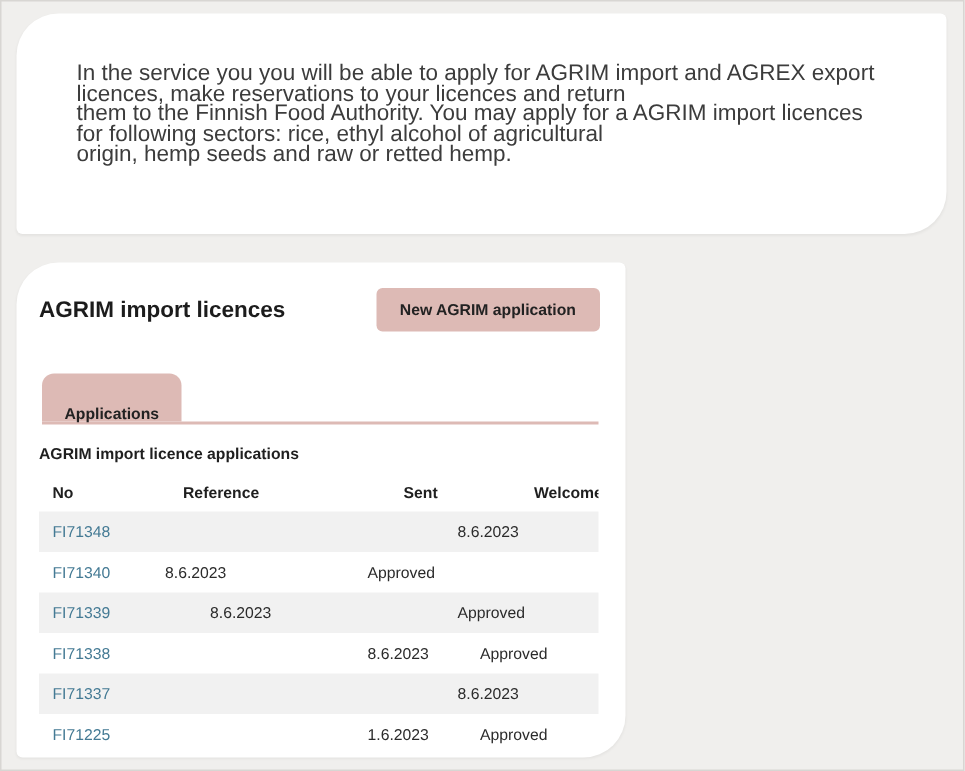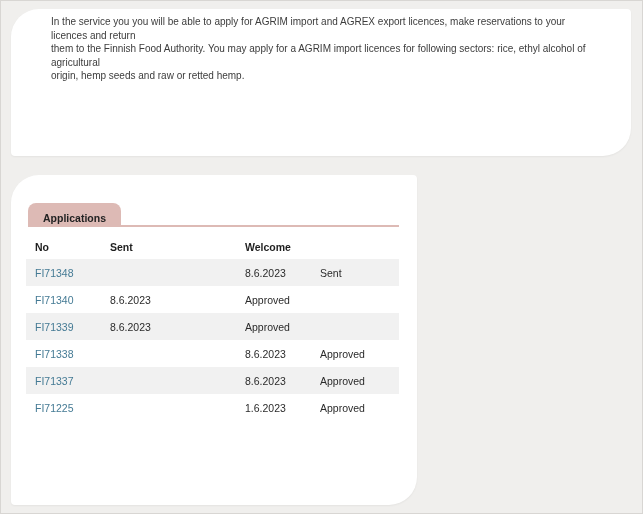--- a/index.html
+++ b/index.html
@@ -27,22 +27,22 @@
     background:#ffffff;
     border-radius:28px 4px 28px 4px;
     box-shadow:0 1px 2px rgba(0,0,0,0.05);
   }
   .welcome-card{left:10px;top:8px;width:620px;height:147px;}
   .welcome-title{
     margin:22px 0 0 40px;
     font-size:15px;font-weight:bold;color:#1c1c1c;
   }
   .welcome-body{
-    margin:6px 40px 0 40px;
-    font-size:10px;line-height:13.6px;color:#3c3c3c;
+    margin:33px 40px 0 40px;
+    font-size:15px;line-height:13.6px;color:#3c3c3c;
     white-space:pre-line;
   }
   .licences-card{left:10px;top:174px;width:406px;height:330px;}
   .card-header{
     display:flex;justify-content:space-between;align-items:center;
     margin:17px 17px 0 15px;height:29px;
   }
   .licences-title{margin:0;font-size:15px;font-weight:bold;color:#1c1c1c;}
   .btn-primary{
     background:var(--accent);
@@ -52,66 +52,72 @@
     cursor:pointer;
   }
   .tabbar{
     margin:28px 18px 0 17px;
     border-bottom:2px solid var(--accent);
     display:flex;
   }
   .tab{
     background:var(--accent);
     border-radius:8px 8px 0 0;
-    height:22px;line-height:22px;padding:4px 15px;
+    height:22px;line-height:22px;padding:16px 15px;
     font-size:10.5px;font-weight:bold;color:#222;
     cursor:pointer;
   }
   .table-caption{
     margin:14px 0 0 15px;
     font-size:10.5px;font-weight:bold;color:#1f1f1f;
   }
   .table{margin:8px 18px 0 15px;}
   .trow{
     display:grid;
     grid-template-columns:75px 135px 75px 1fr;
     height:27px;align-items:center;
   }
-  .trow.thead{height:24px;}
+  .trow.thead{height:24px;gap:12px;}
   .trow.thead .cell{font-weight:bold;color:#1f1f1f;}
-  .trow.shaded{background:var(--shade);}
+  .trow.shaded{background:var(--shade);gap:30px;}
   .cell{
     padding-left:9px;
     font-size:10.5px;color:#2b2b2b;
     white-space:nowrap;overflow:hidden;
   }
   .link{color:var(--link);text-decoration:none;cursor:pointer;}
 </style>
 </head>
 <body>
 
 <div class="screen">
 
   <section class="card welcome-card">
     <p class="welcome-body">In the service you you will be able to apply for AGRIM import and AGREX export licences, make reservations to your licences and return
 them to the Finnish Food Authority. You may apply for a AGRIM import licences for following sectors: rice, ethyl alcohol of agricultural
 origin, hemp seeds and raw or retted hemp.</p>
   </section>
 
   <section class="card licences-card">
 
+    <div class="card-header">
+      <h2 class="licences-title">AGRIM import licences</h2>
+      <button class="btn-primary">New AGRIM application</button>
+    </div>
 
     <div class="tabbar">
       <div class="tab">Applications</div>
     </div>
 
+    <div class="table-caption">AGRIM import licence applications</div>
 
     <div class="table">
       <div class="trow thead">
         <div class="cell">No</div>
+        <div class="cell">Reference</div>
         <div class="cell">Sent</div>
         <div class="cell">Welcome</div>
       </div>
       <div id="table-body">
   <div class="trow shaded">
     <div class="cell"><a class="link">FI71348</a></div>
     <div class="cell"></div>
     <div class="cell">8.6.2023</div>
     <div class="cell">Sent</div>
   </div>

